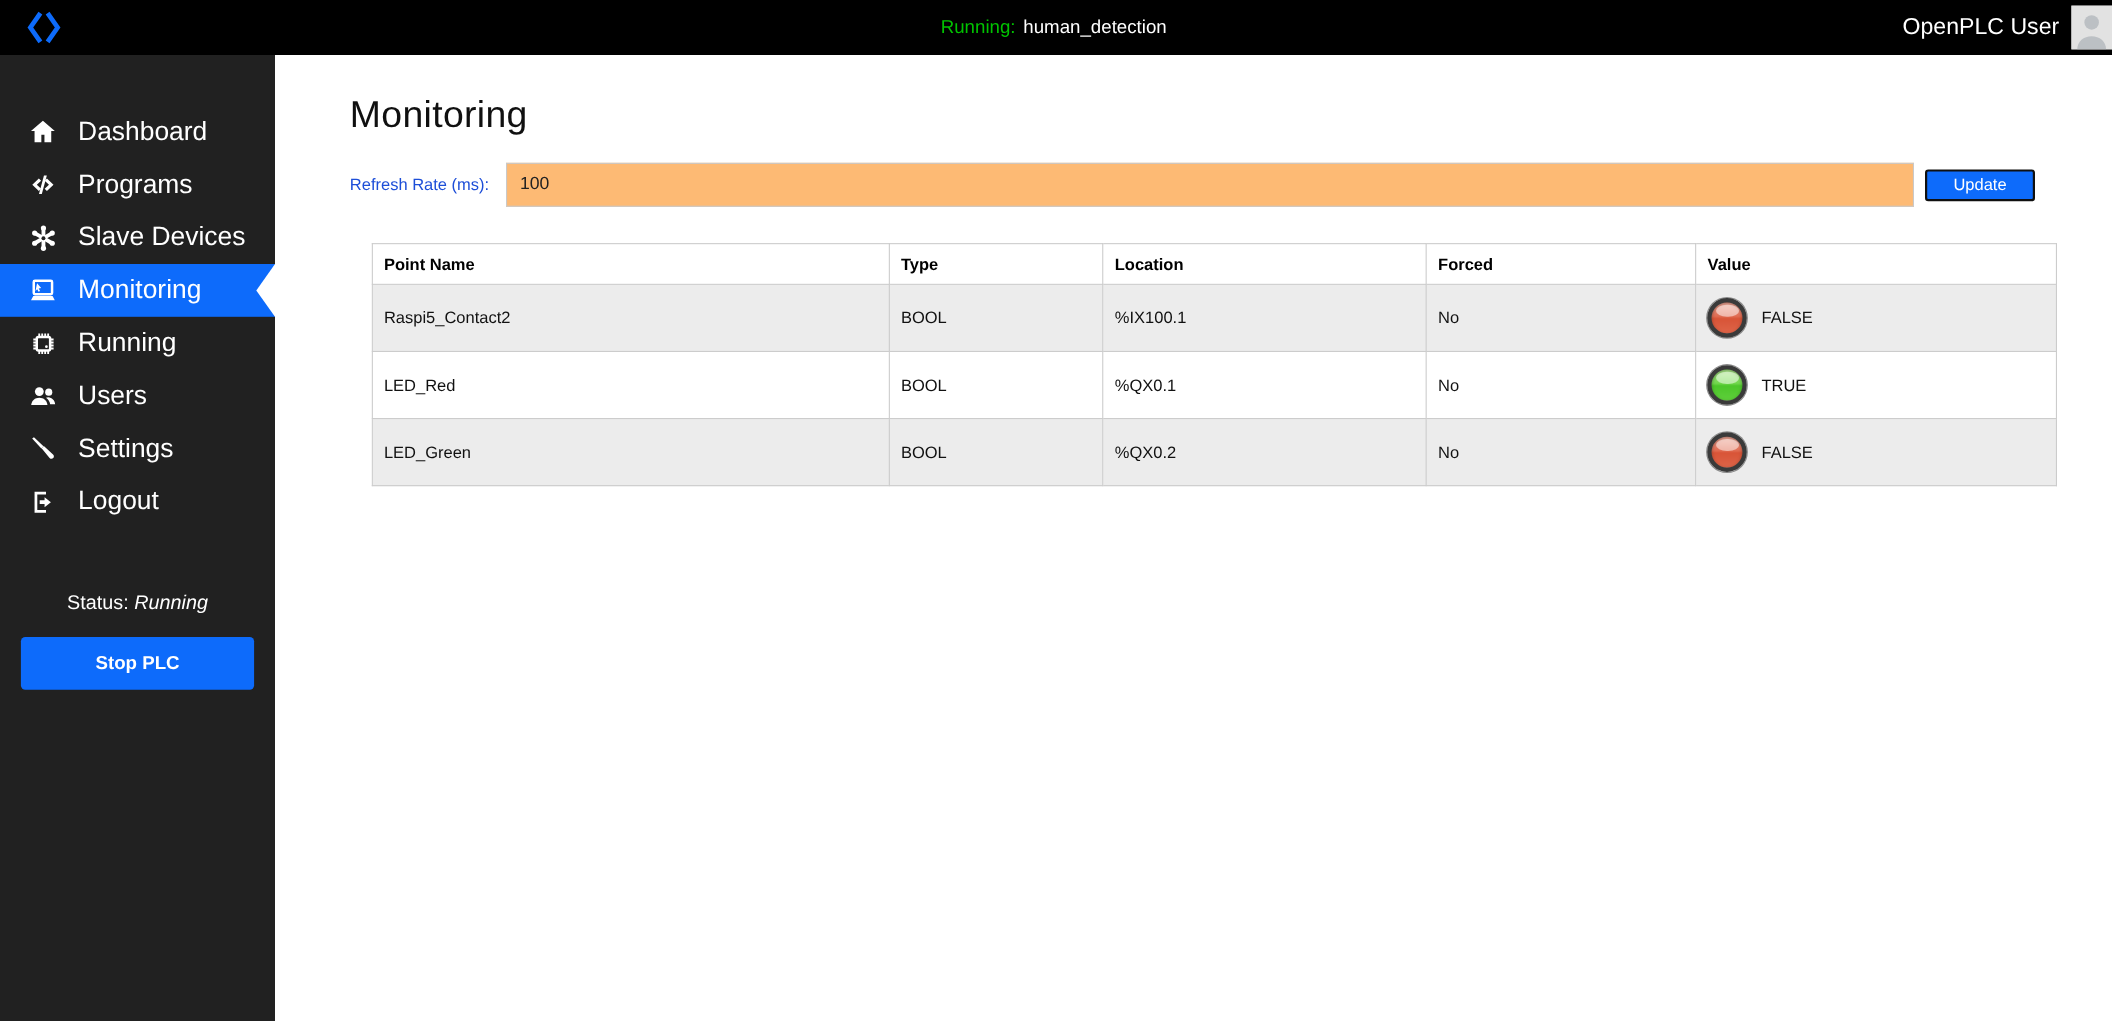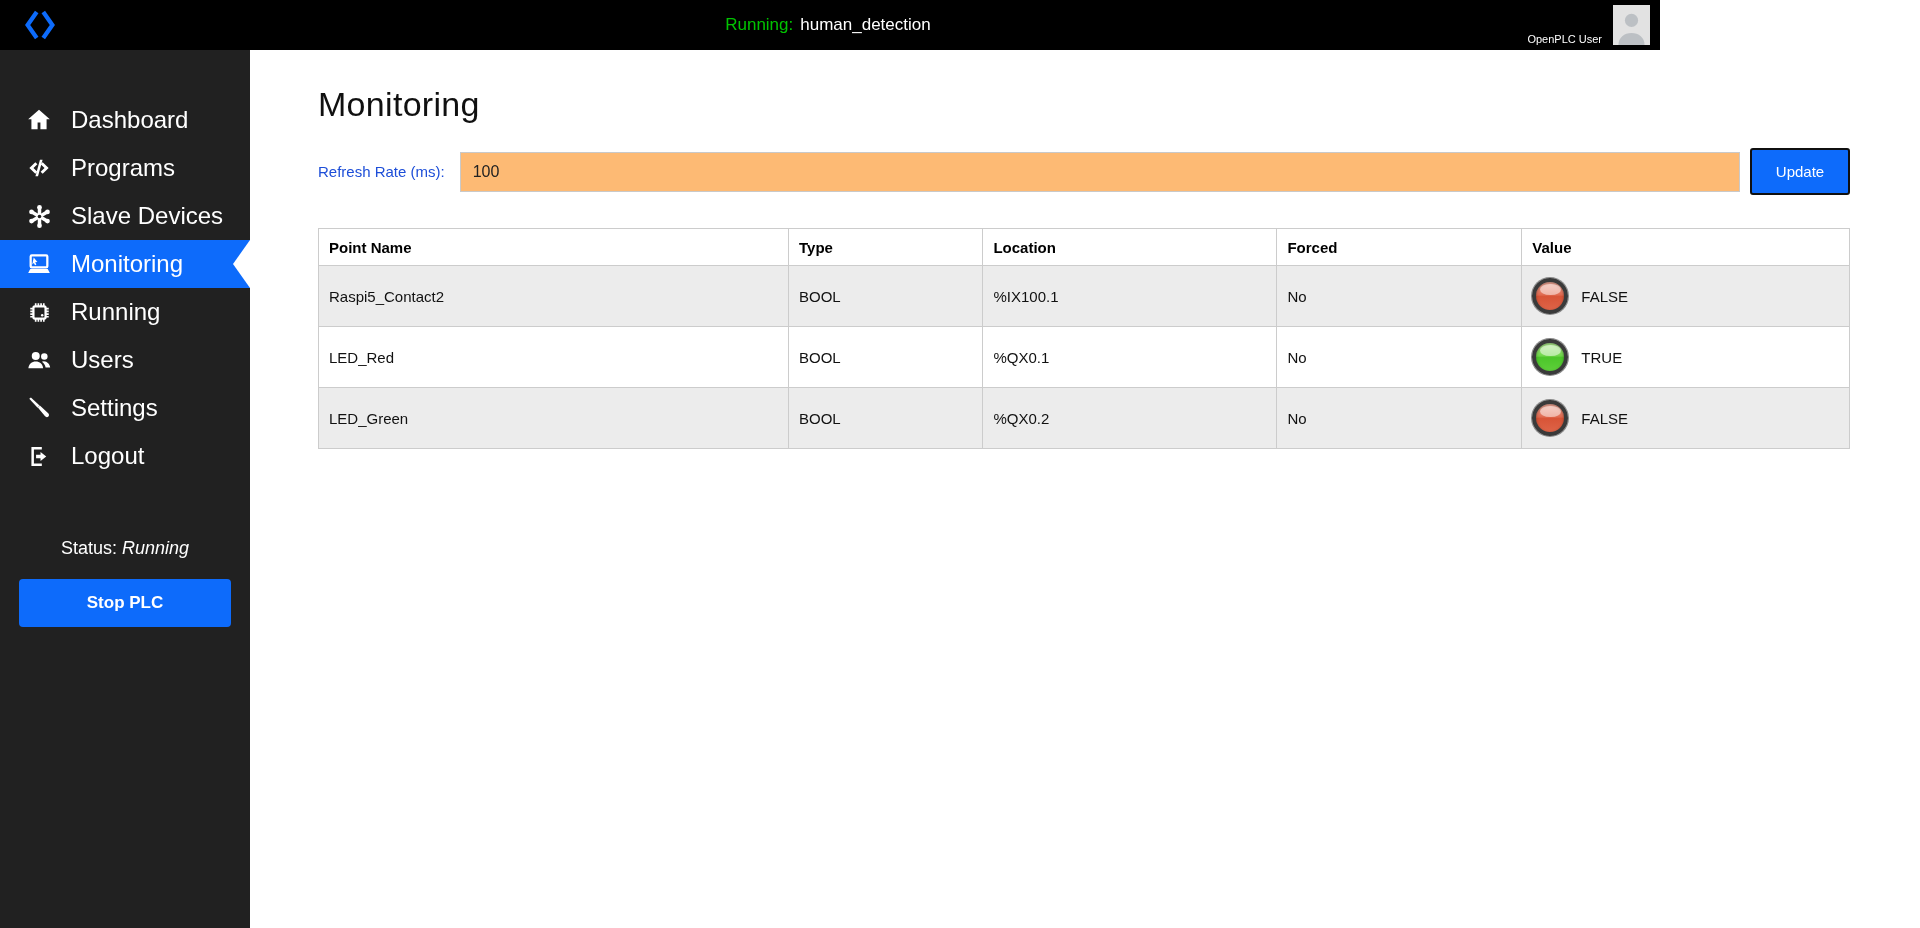--- a/index.html
+++ b/index.html
@@ -7,35 +7,35 @@
   body {
     width: 1920px; height: 928px;
     font-family: "Liberation Sans", "DejaVu Sans", sans-serif;
     background: #ffffff;
     overflow: hidden;
     position: relative;
   }
 
   
   .topbar {
-    position: fixed; top: 0; left: 0; width: 1660px; height: 50px;
+    position: fixed; top: 0; left: 0; width: 1920px; height: 50px;
     background: #000000; color: #ffffff;
     display: flex; align-items: center;
     z-index: 20;
   }
   .logo { margin-left: 22px; display: flex; align-items: center; cursor: pointer; }
   .topbar-center {
     position: absolute; left: 50%; top: 50%; transform: translate(-51%, -50%);
     font-size: 17px; white-space: nowrap;
   }
   .running-label { color: #00c300; margin-right: 7px; }
   .program-name { color: #ffffff; }
   .topbar-user {
-    margin-left: auto; display: flex; align-items: flex-end; gap: 11px;
-    font-size: 11px; padding-right: 10px;
+    margin-left: auto; display: flex; align-items: center; gap: 11px;
+    font-size: 21px; 
   }
   .avatar {
     width: 37px; height: 40px; background: #e2e2e2; overflow: hidden;
     display: flex; align-items: flex-end; justify-content: center; cursor: pointer;
   }
 
   
   .sidebar {
     position: fixed; top: 50px; left: 0; bottom: 0; width: 250px;
     background: #212121; color: #ffffff; z-index: 10;
@@ -73,28 +73,28 @@
     margin: 0 0 24px 0; letter-spacing: 0.3px;
   }
   .refresh-row { display: flex; align-items: center; margin-bottom: 33px; }
   .refresh-label { font-size: 15px; color: #1d4ed8; margin-right: 15px; white-space: nowrap; }
   .refresh-input {
     flex: 1; height: 40px; border: 1px solid #c9c9c9; background: #fdba74;
     font-size: 16px; padding: 0 12px; color: #222222; outline: none;
     font-family: "Liberation Sans", sans-serif;
   }
   .update-btn {
-    margin-left: 10px; width: 100px; height: 47px;
+    margin-left: 10px; width: 100px; height: 29px;
     background: #0d6bfb; color: #ffffff; font-size: 15px;
     border: 2px solid #101010; border-radius: 3px; cursor: pointer;
     font-family: "Liberation Sans", sans-serif;
   }
 
   
-  .mon-table { width: 100%; border-collapse: collapse; background: #ffffff; }
+  .mon-table { width: 100%; border-collapse: collapse; background: #ffffff; margin-left: 20px; }
   .mon-table th, .mon-table td {
     border: 1px solid #cccccc; text-align: left; font-size: 15px; padding: 0 10px;
   }
   .mon-table th { height: 37px; font-weight: bold; color: #000000; background: #ffffff; }
   .mon-table td { height: 61px; color: #111111; }
   .mon-table tbody tr:nth-child(odd) { background: #ececec; }
   .value-wrap { display: flex; align-items: center; gap: 13px; }
   .led {
     width: 36px; height: 36px; border-radius: 50%;
     border: 4px solid #3a3a3a; position: relative; flex: 0 0 auto;

